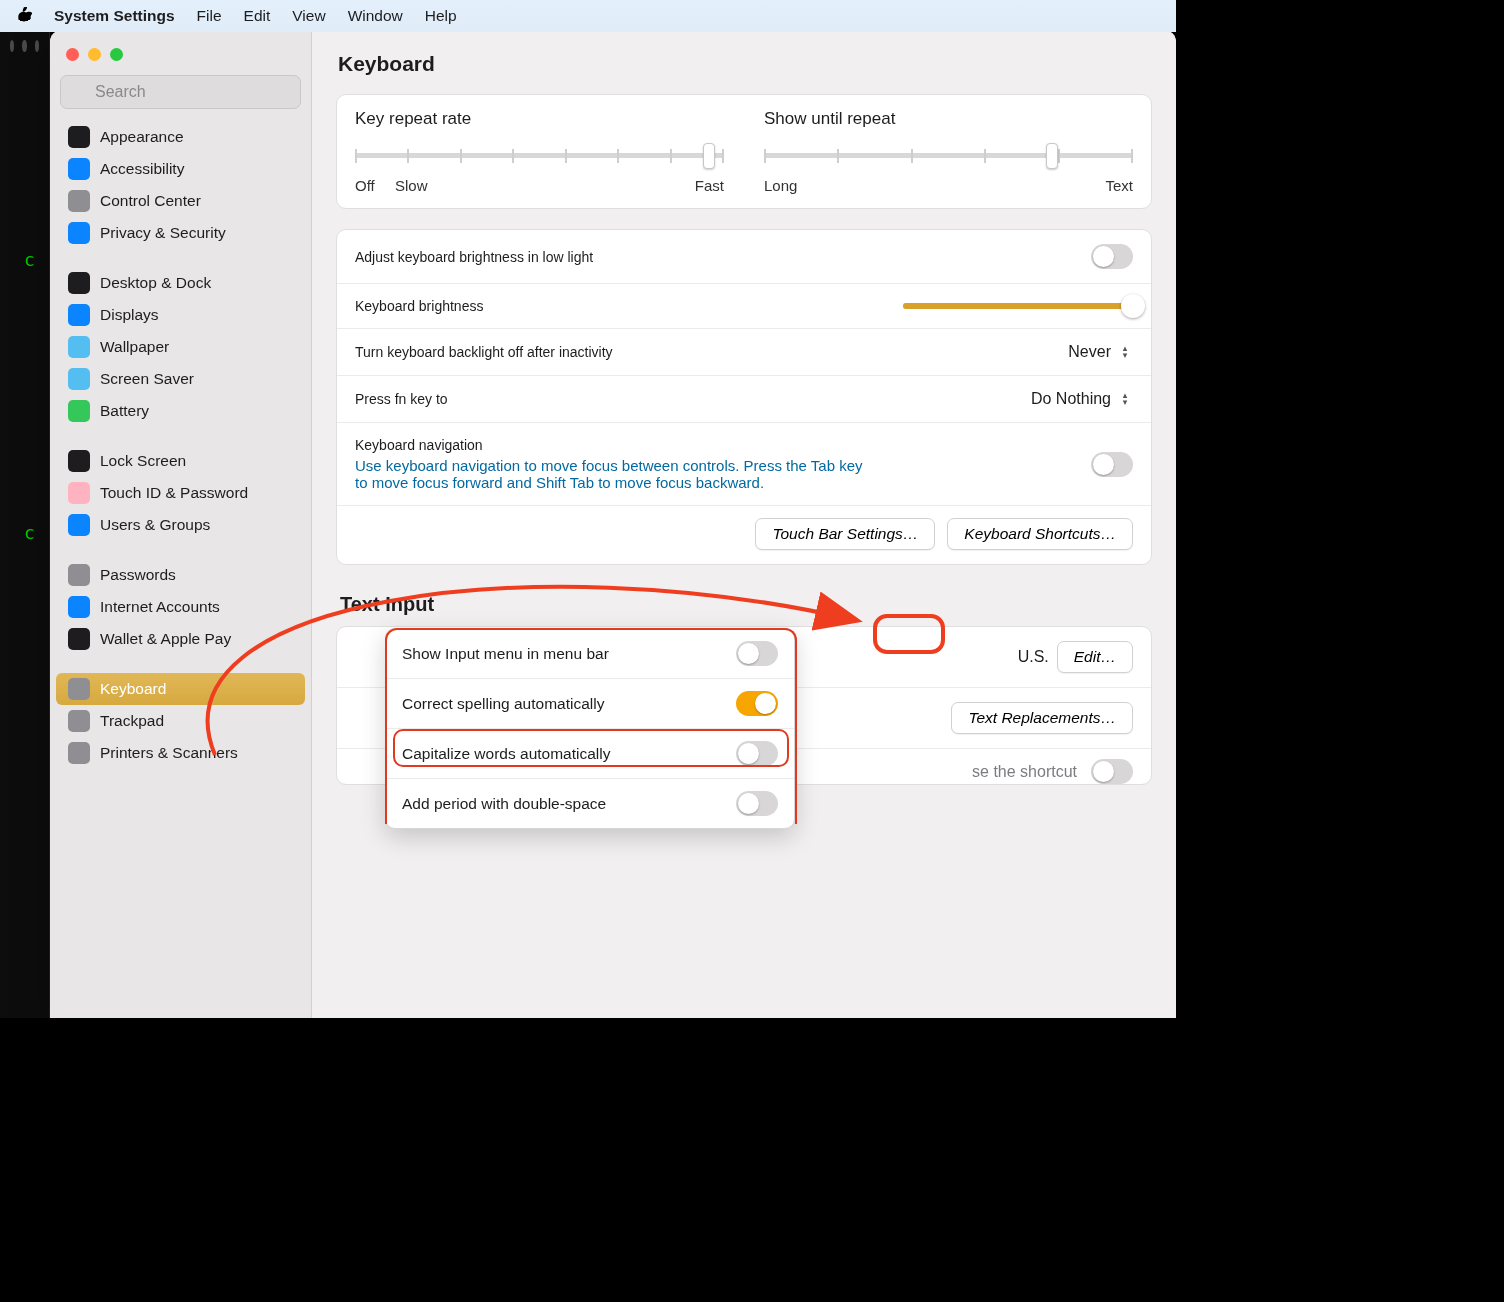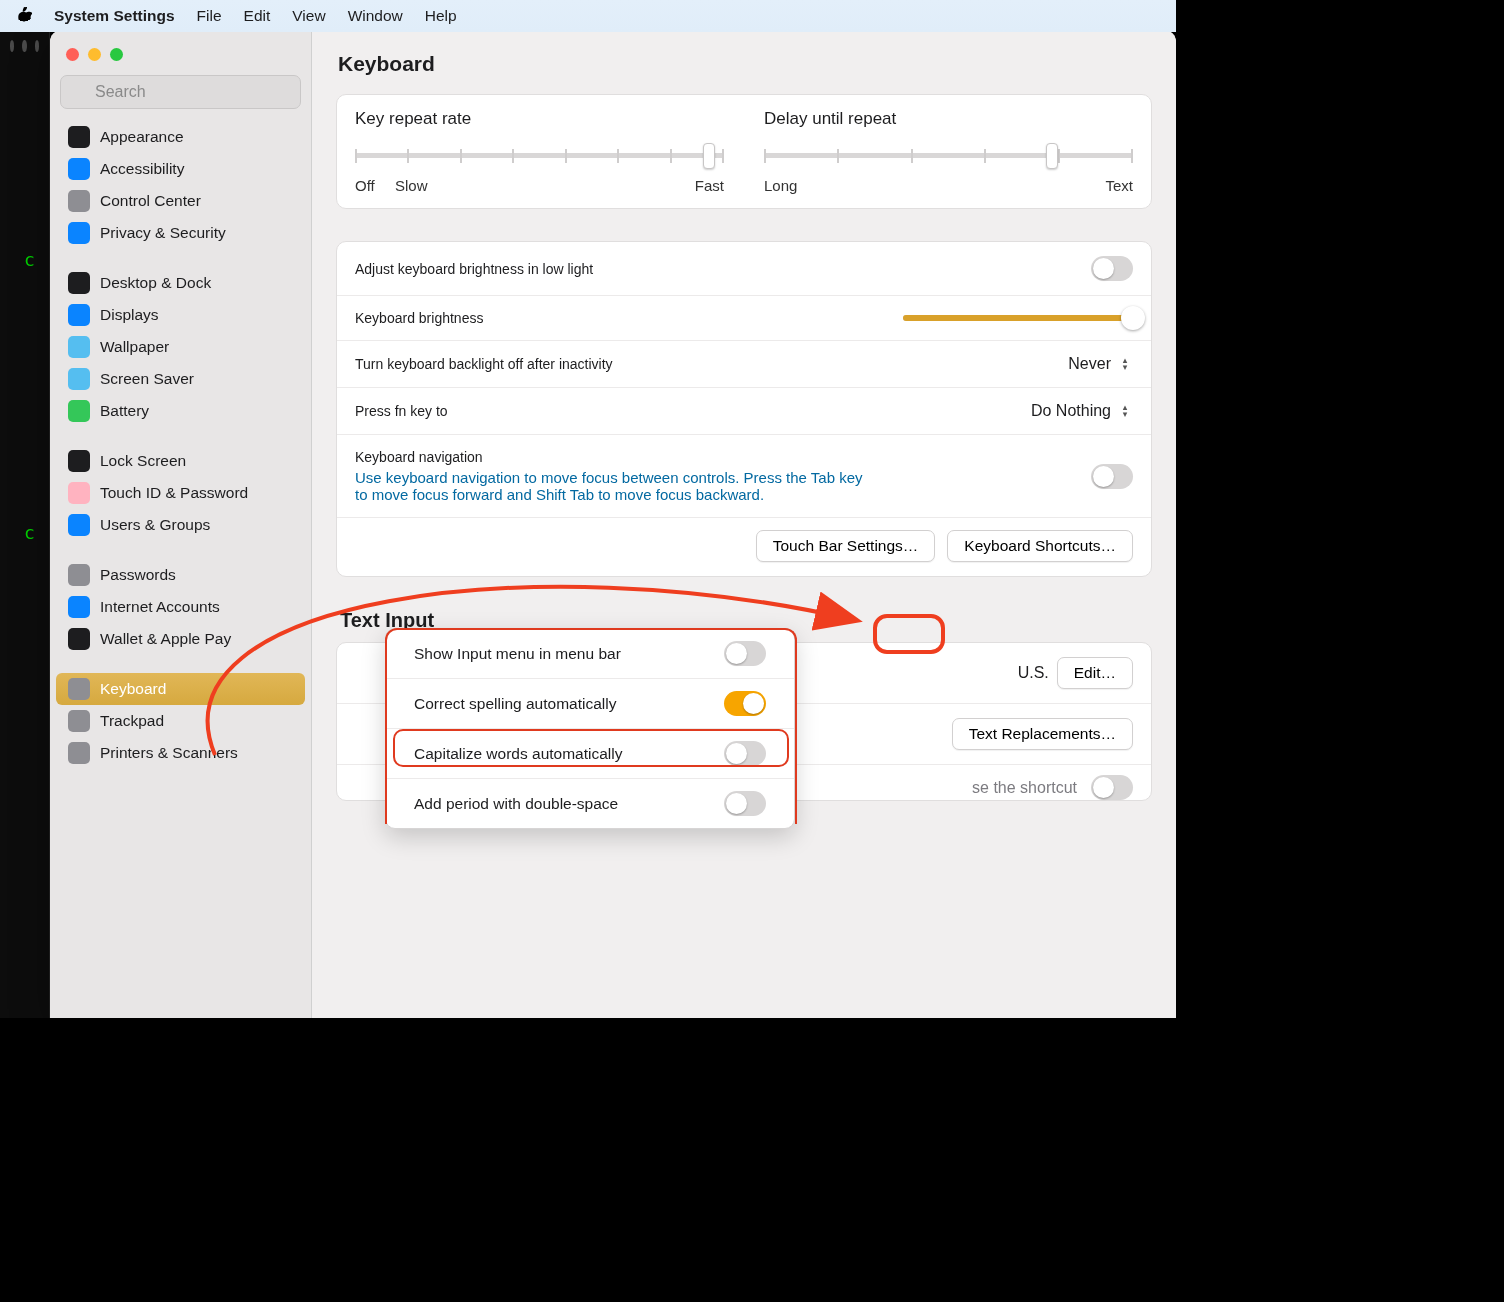--- a/index.html
+++ b/index.html
@@ -133,21 +133,21 @@
   }
   .content h1{
     font-size:21px;font-weight:700;margin:4px 0 18px 2px;
   }
 
   .panel{
     background:#fff;
     border:1px solid #e0dede;
     border-radius:10px;
     padding: 0;
-    margin-bottom:32px;
+    margin-bottom:20px;
   }
   .panel .row{
     display:flex;align-items:center;justify-content:space-between;
     padding:14px 18px;
     border-top:1px solid #eceaea;
     gap:18px;
   }
   .panel .row:first-child{border-top:none;}
   .row .lbl{ font-size:14px; }
   .row .sub{ color:#0369a1; font-size:15px; margin-top:4px; max-width:520px;}
@@ -209,20 +209,21 @@
     box-shadow:0 1px 2px rgba(0,0,0,.3);
     transition:.15s;
   }
   .mac-toggle.on{background:#f7a500;}
   .mac-toggle.on::after{left:19px;}
 
   .mac-button{
     background:#fff;border:1px solid #d2d0d0;border-radius:7px;
     padding:6px 16px;font-size:15.5px;
     box-shadow:0 1px 1px rgba(0,0,0,.06);
+    font-style:italic;
   }
 
   .popup-select{
     display:flex;align-items:center;gap:6px;font-size:16px;
   }
   .popup-select .chev{
     width:16px;height:18px;border-radius:4px;
     display:flex;flex-direction:column;align-items:center;justify-content:center;
     font-size:9px;line-height:7px;color:#555;
   }
@@ -251,21 +252,21 @@
   
   .popover{
     position:absolute;z-index:40;
     background:#fff;border:1px solid #d7d5d5;border-radius:10px;
     box-shadow:0 8px 24px rgba(0,0,0,.18);
     width:410px;
     overflow:hidden;
   }
   .popover .prow{
     display:flex;align-items:center;justify-content:space-between;
-    padding:12px 28px;border-top:1px solid #eceaea;font-size:15.5px;
+    padding:12px 16px;border-top:1px solid #eceaea;font-size:15.5px;
   }
   .popover .prow:first-child{border-top:none;}
 
   
   .hintrow{
     color:#7c7b80;font-size:16px;
     display:flex;justify-content:space-between;align-items:center;
     padding:10px 18px 0;border-top:1px solid #eceaea;
   }
 
@@ -419,21 +420,21 @@
               </div>
             <div class="knob" id="knob-rate" style="left: 96%;"></div>
           </div>
           <div class="sllabels three">
             <span>Off</span>
             <span>Slow</span>
             <span>Fast</span>
           </div>
         </div>
         <div class="slcol">
-          <div class="title">Delay until repeat</div>
+          <div class="title">Show until repeat</div>
           <div class="sltrack">
             <div class="track"></div>
             <div class="ticks">
                 <i></i>
                 <i></i>
                 <i></i>
                 <i></i>
                 <i></i>
                 <i></i>
               </div>

